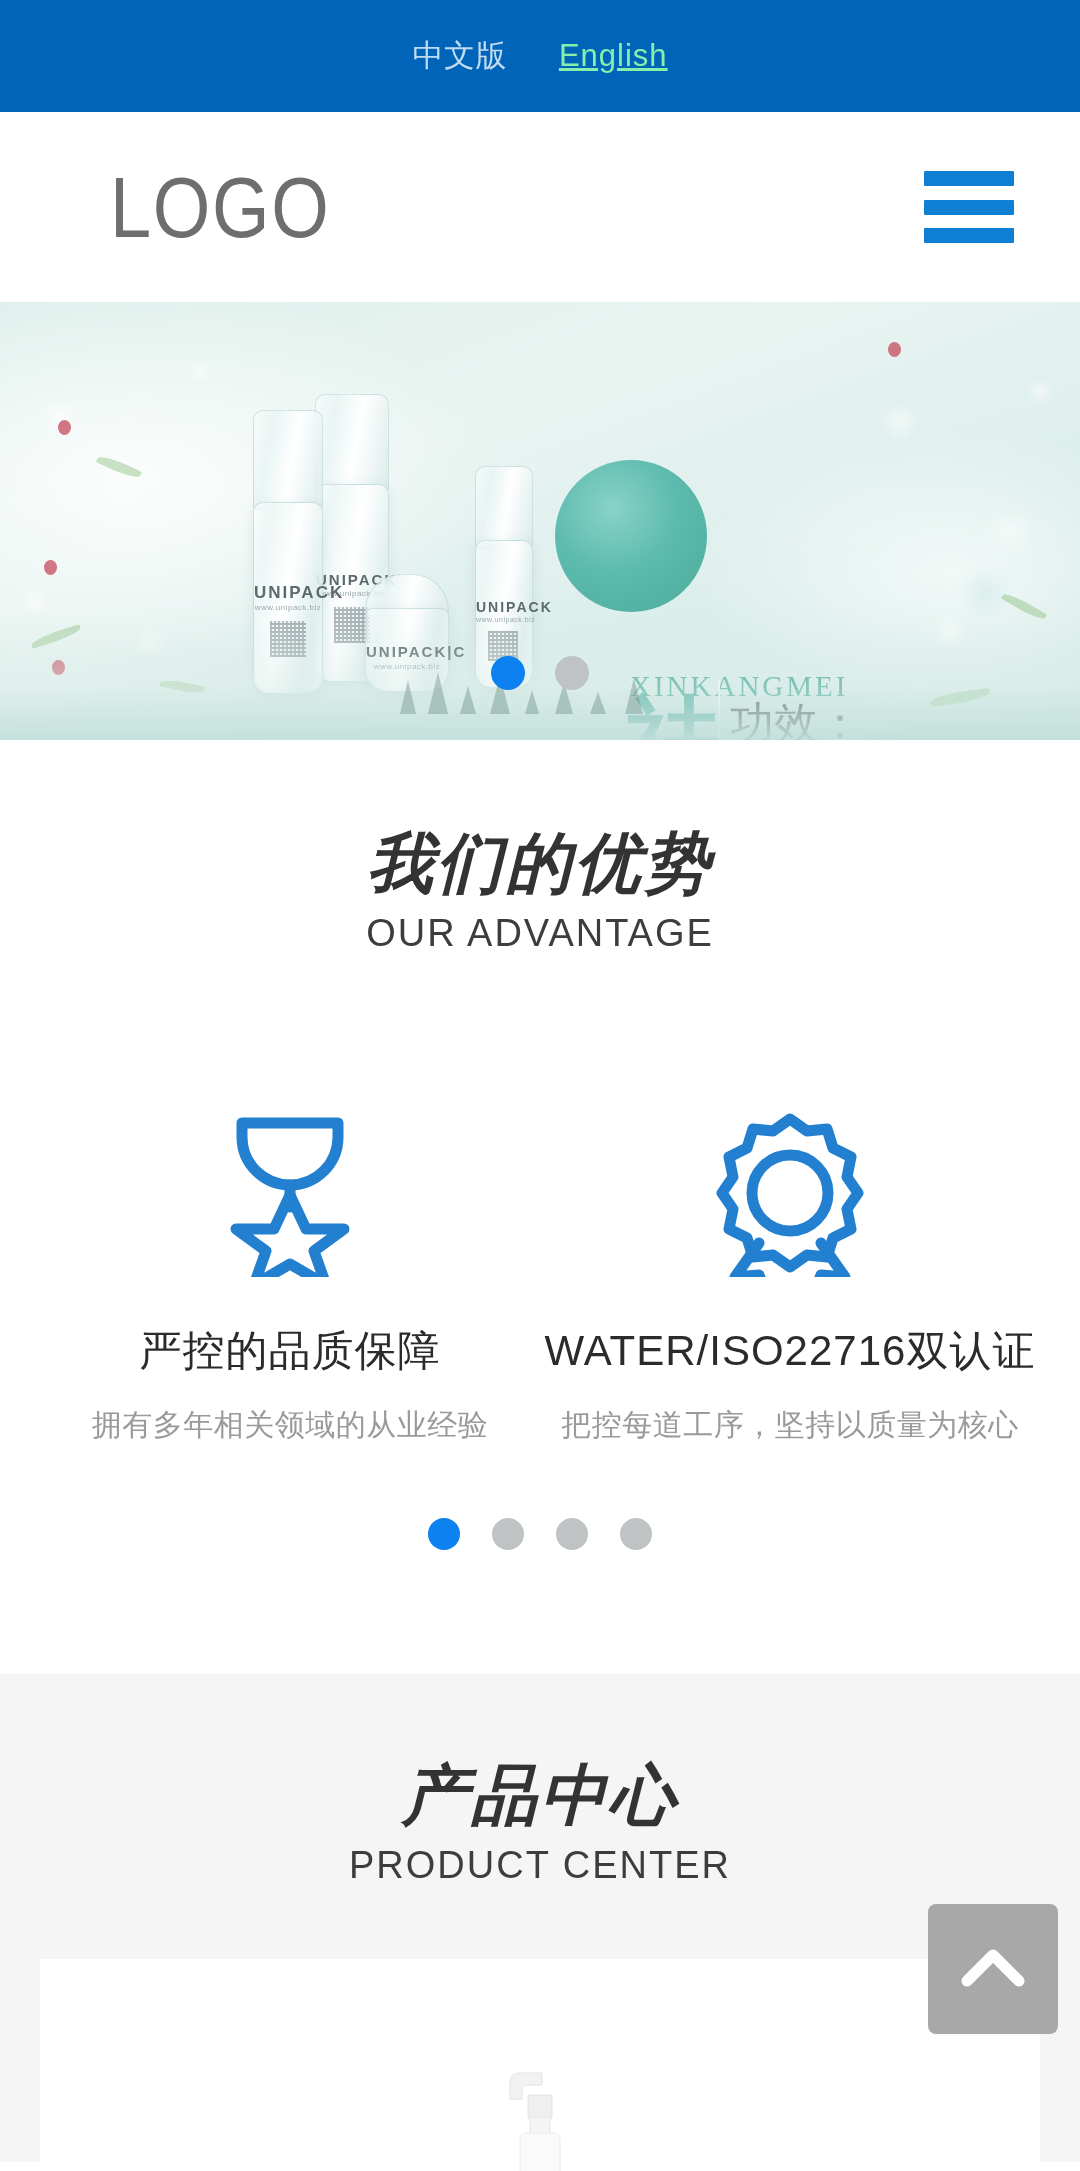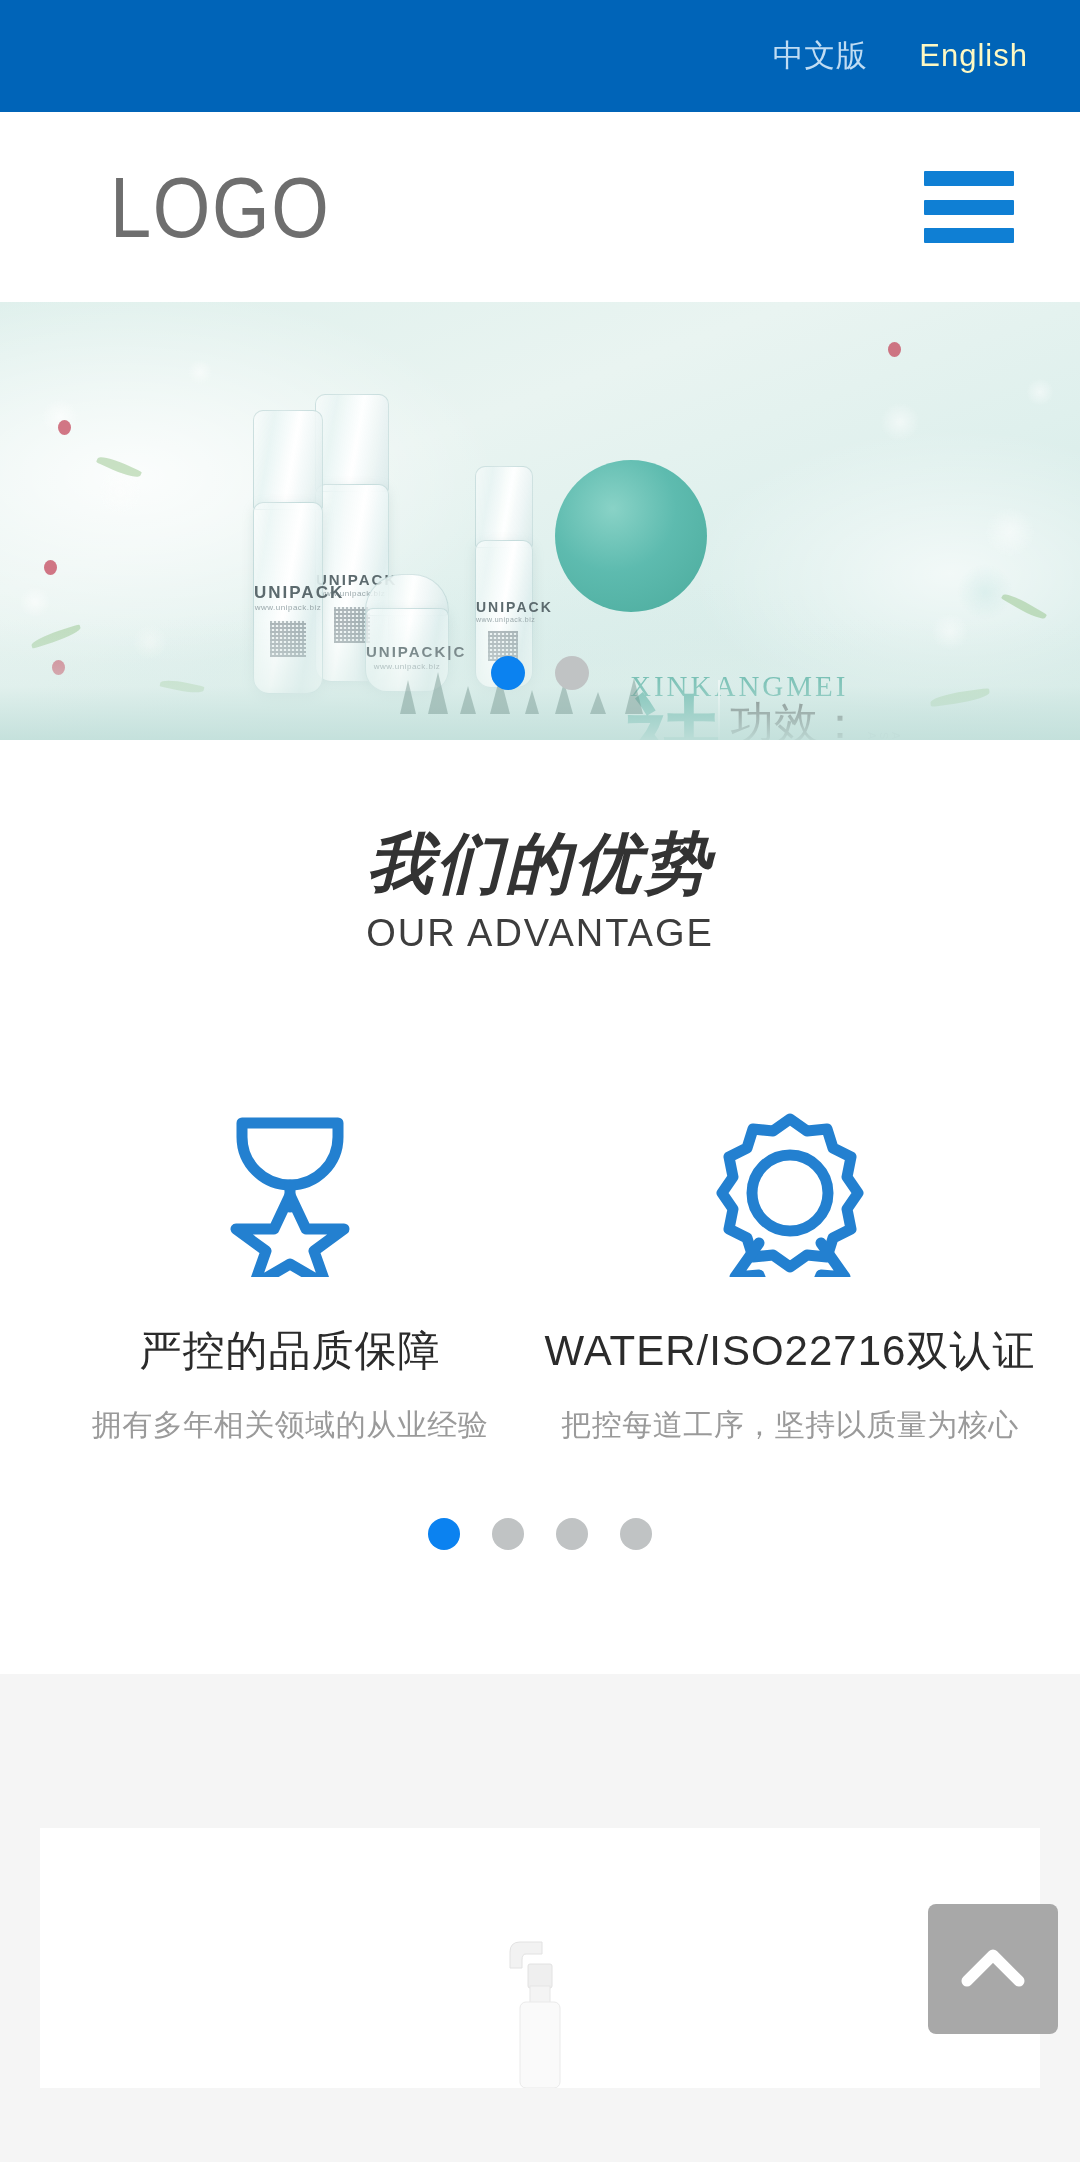--- a/index.html
+++ b/index.html
@@ -14,33 +14,33 @@
     font-family: "Liberation Sans", "DejaVu Sans", sans-serif;
     position: relative;
   }
 
   
   .topbar {
     height: 112px;
     background: #0064b8;
     display: flex;
     align-items: center;
-    justify-content: flex-end;
+    justify-content: center;
     box-sizing: border-box;
     padding-right: 52px;
   }
   .lang-link {
     color: #bfdcf3;
     font-size: 31px;
     letter-spacing: 0.5px;
     margin-left: 52px;
     text-decoration: none;
     white-space: nowrap;
   }
-  .lang-link.en { color: #fef9c3; letter-spacing: 1px; }
+  .lang-link.en { color: #86efac; letter-spacing: 1px; text-decoration: underline; }
 
   
   .header {
     height: 190px;
     background: #ffffff;
     display: flex;
     align-items: center;
     justify-content: space-between;
     box-sizing: border-box;
     padding: 0 58px 0 110px;
@@ -512,20 +512,24 @@
 
   <div class="adv-dots">
     <div class="dot active"></div>
     <div class="dot"></div>
     <div class="dot"></div>
     <div class="dot"></div>
   </div>
 </div>
 
 <div class="product-center">
+  <div class="section-head">
+    <div class="sec-cn">产品中心</div>
+    <div class="sec-en">PRODUCT CENTER</div>
+  </div>
 
   <div class="product-grid">
     <div class="product-card">
       <svg class="pump-bottle" viewBox="0 0 96 170">
         <path d="M18 34 q0 -10 10 -10 h22 v12 h-16 q-4 0 -4 6 v8 h-12 z" fill="#f2f2f2" stroke="#e2e2e2" stroke-width="1"></path>
         <rect x="36" y="46" width="24" height="24" rx="2" fill="#efefef" stroke="#e2e2e2" stroke-width="1"></rect>
         <rect x="38" y="68" width="20" height="18" fill="#f4f4f4" stroke="#e6e6e6" stroke-width="1"></rect>
         <rect x="28" y="84" width="40" height="86" rx="6" fill="#fafafa" stroke="#eaeaea" stroke-width="1"></rect>
       </svg>
     </div>

